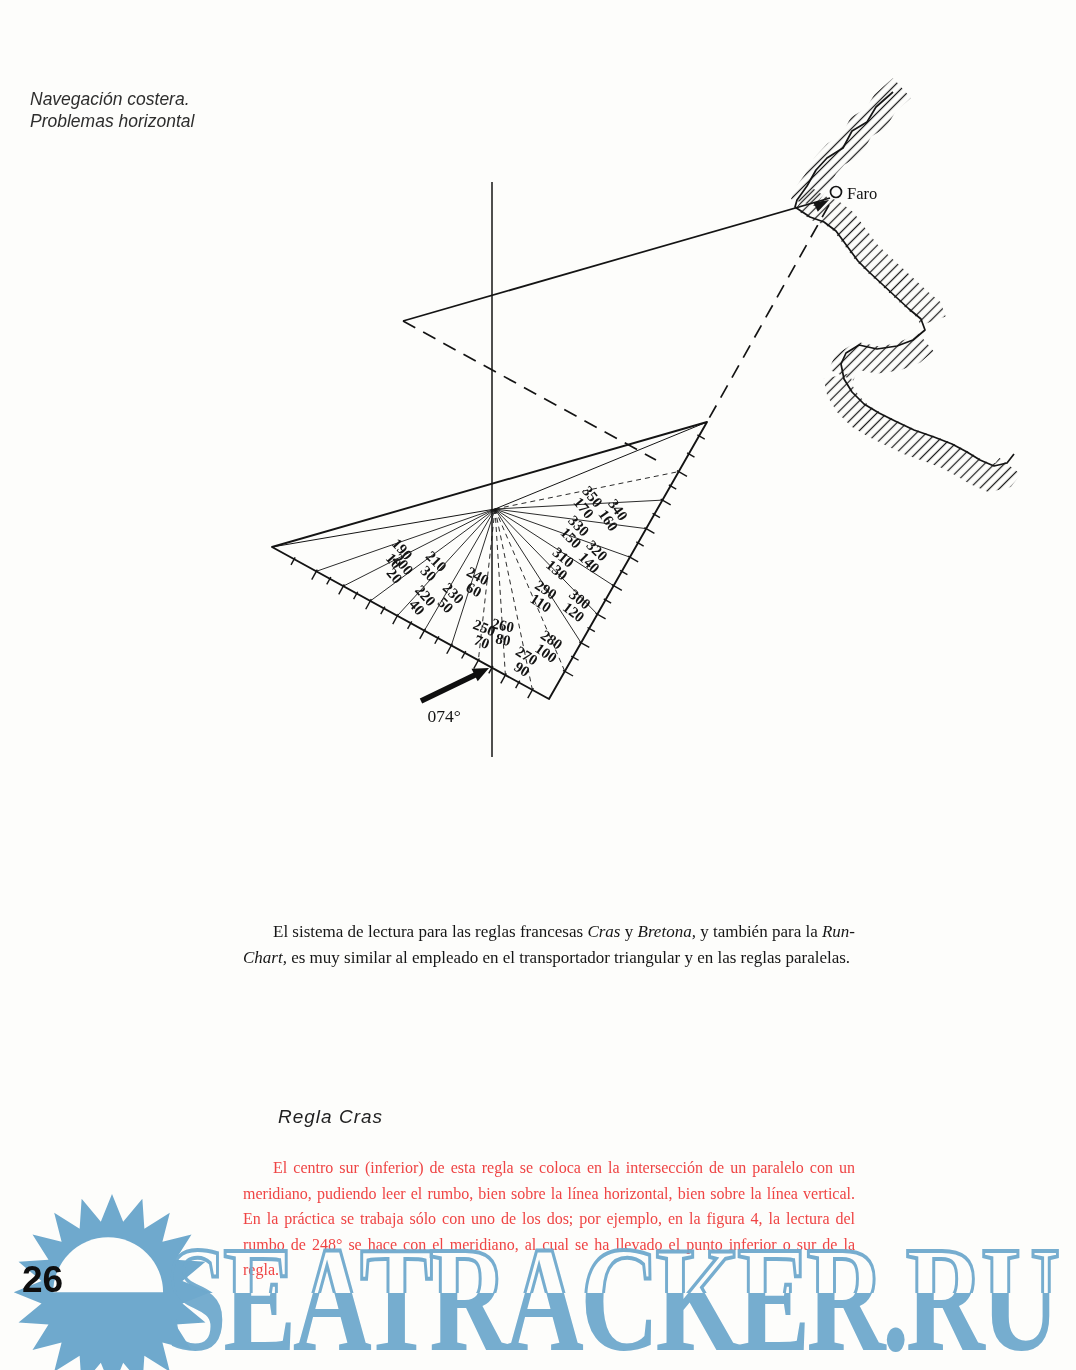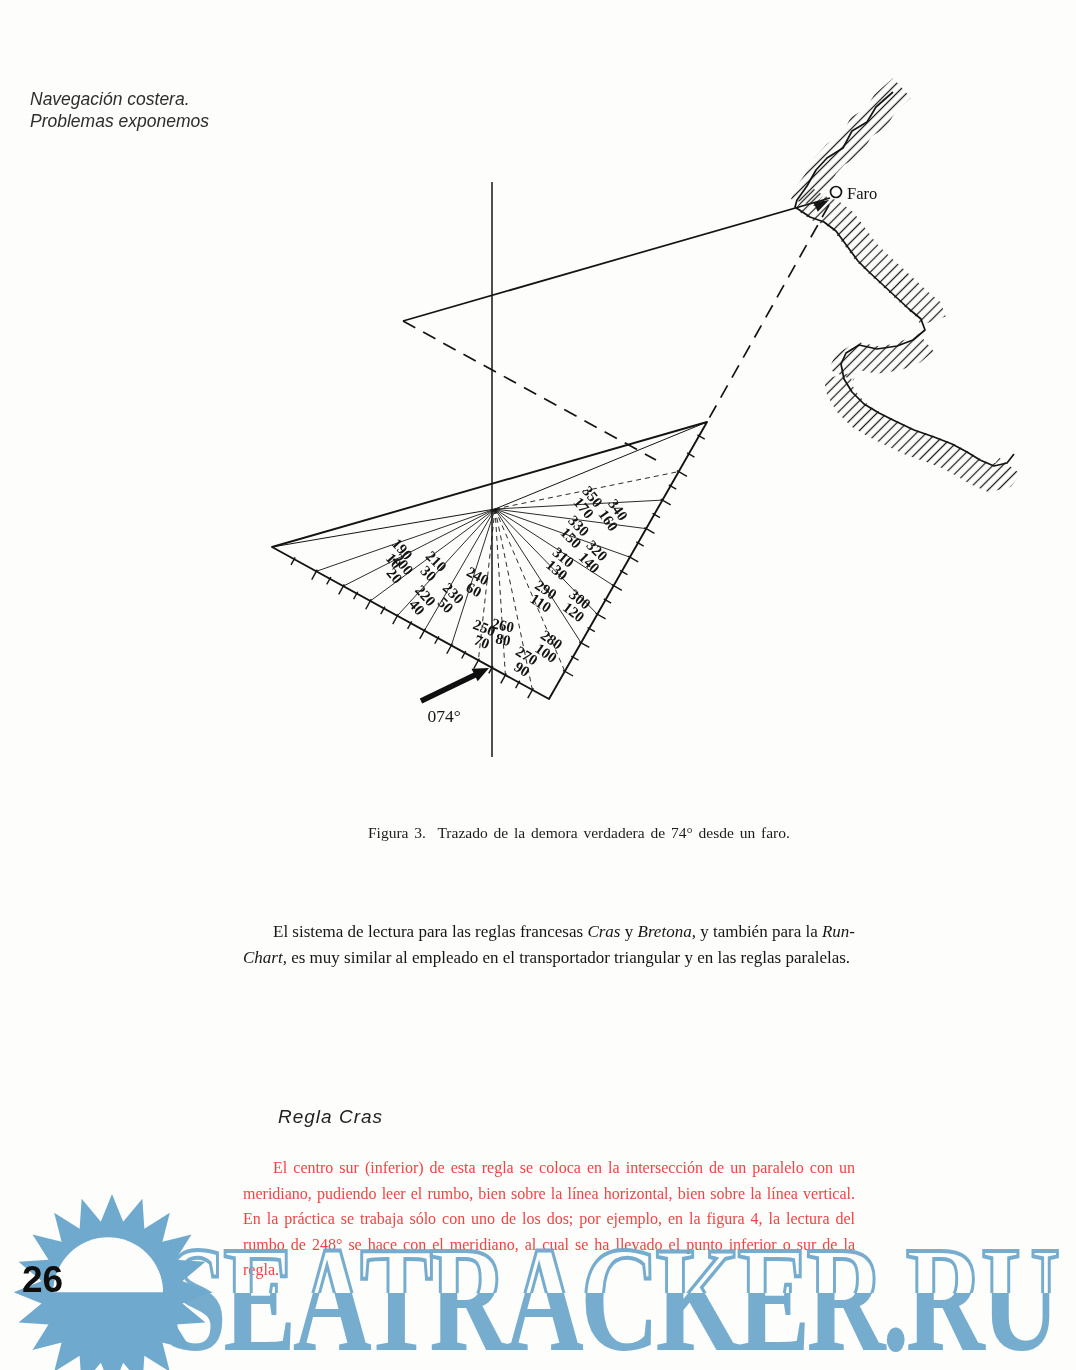--- a/index.html
+++ b/index.html
@@ -55,21 +55,21 @@
   .wm-solid{color:#6FA9CD;clip-path:inset(56px 0 0 0);}
   svg text{font-family:"Liberation Serif", serif;}
 </style>
 </head>
 <body>
 
 <div class="page">
 
   <div class="running-header">
     <div>Navegación costera.</div>
-    <div>Problemas exponemos</div>
+    <div>Problemas horizontal</div>
   </div>
 
   <svg class="figure-svg" viewBox="0 0 1076 1370" xmlns="http://www.w3.org/2000/svg">
     <defs>
       <pattern id="hatch" width="7" height="7" patternUnits="userSpaceOnUse" patternTransform="rotate(-45)">
         <line x1="0" y1="3.5" x2="7" y2="3.5" stroke="#1c1c1c" stroke-width="1.25"></line>
       </pattern>
     </defs>
 
     <g fill="none" stroke="url(#hatch)" stroke-width="27">
@@ -168,21 +168,20 @@
         <line x1="668.845" y1="484.8585" x2="676.2230000000001" y2="489.066" stroke="#141414" stroke-width="1.4"></line>
         <line x1="687.094" y1="452.865" x2="694.4720000000001" y2="457.0725" stroke="#141414" stroke-width="1.4"></line>
         <line x1="697.364" y1="434.86" x2="704.7420000000001" y2="439.0675" stroke="#141414" stroke-width="1.4"></line>
       </g>
 
     <line x1="421" y1="701" x2="476" y2="674.5" stroke="#0f0f0f" stroke-width="5.5"></line>
     <polygon points="489,668 477.7,681.3 471.5,668.7" fill="#0f0f0f"></polygon>
     <text x="444" y="722" font-size="17.5" text-anchor="middle" fill="#141414">074°</text>
   </svg>
 
-  <div class="figure-caption">Figura 3.  Trazado de la demora verdadera de 74° desde un faro.</div>
 
   <div class="bodytext">
     <p><span>El sistema de lectura para las reglas francesas </span><span class="it">Cras</span><span> y </span><span class="it">Bretona,</span><span> y también para la </span><span class="it">Run-Chart,</span><span> es muy similar al empleado en el transportador triangular y en las reglas paralelas.</span></p>
   </div>
 
   <div class="section-heading">Regla Cras</div>
 
   <div class="paragraph3">
     <p><span>El centro sur (inferior) de esta regla se coloca en la intersección de un paralelo con un meridiano, pudiendo leer el rumbo, bien sobre la línea horizontal, bien sobre la línea vertical. En la práctica se trabaja sólo con uno de los dos; por ejemplo, en la figura 4, la lectura del rumbo de 248° se hace con el meridiano, al cual se ha llevado el punto inferior o sur de la regla.</span></p>
   </div>

